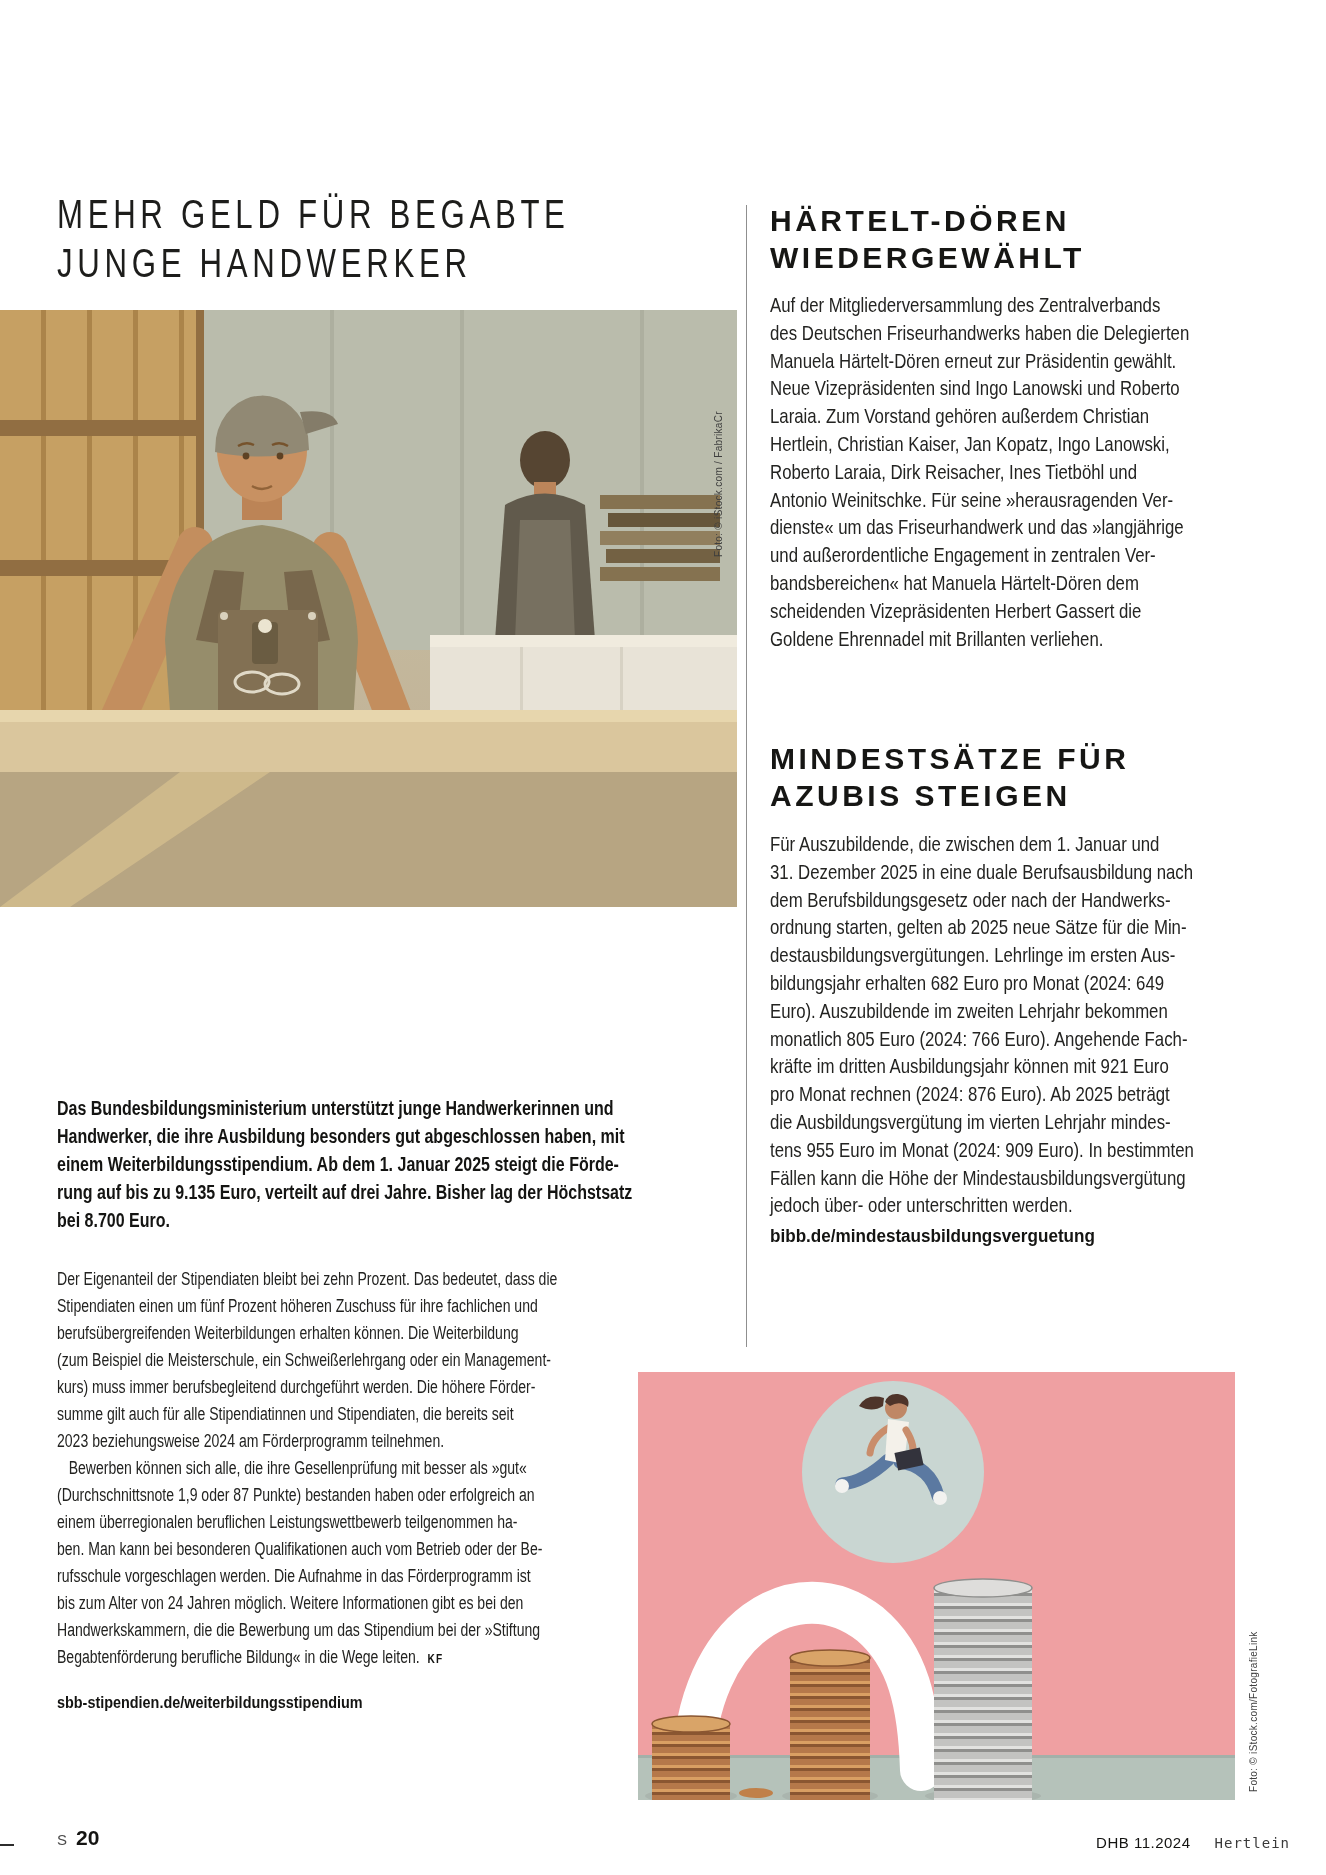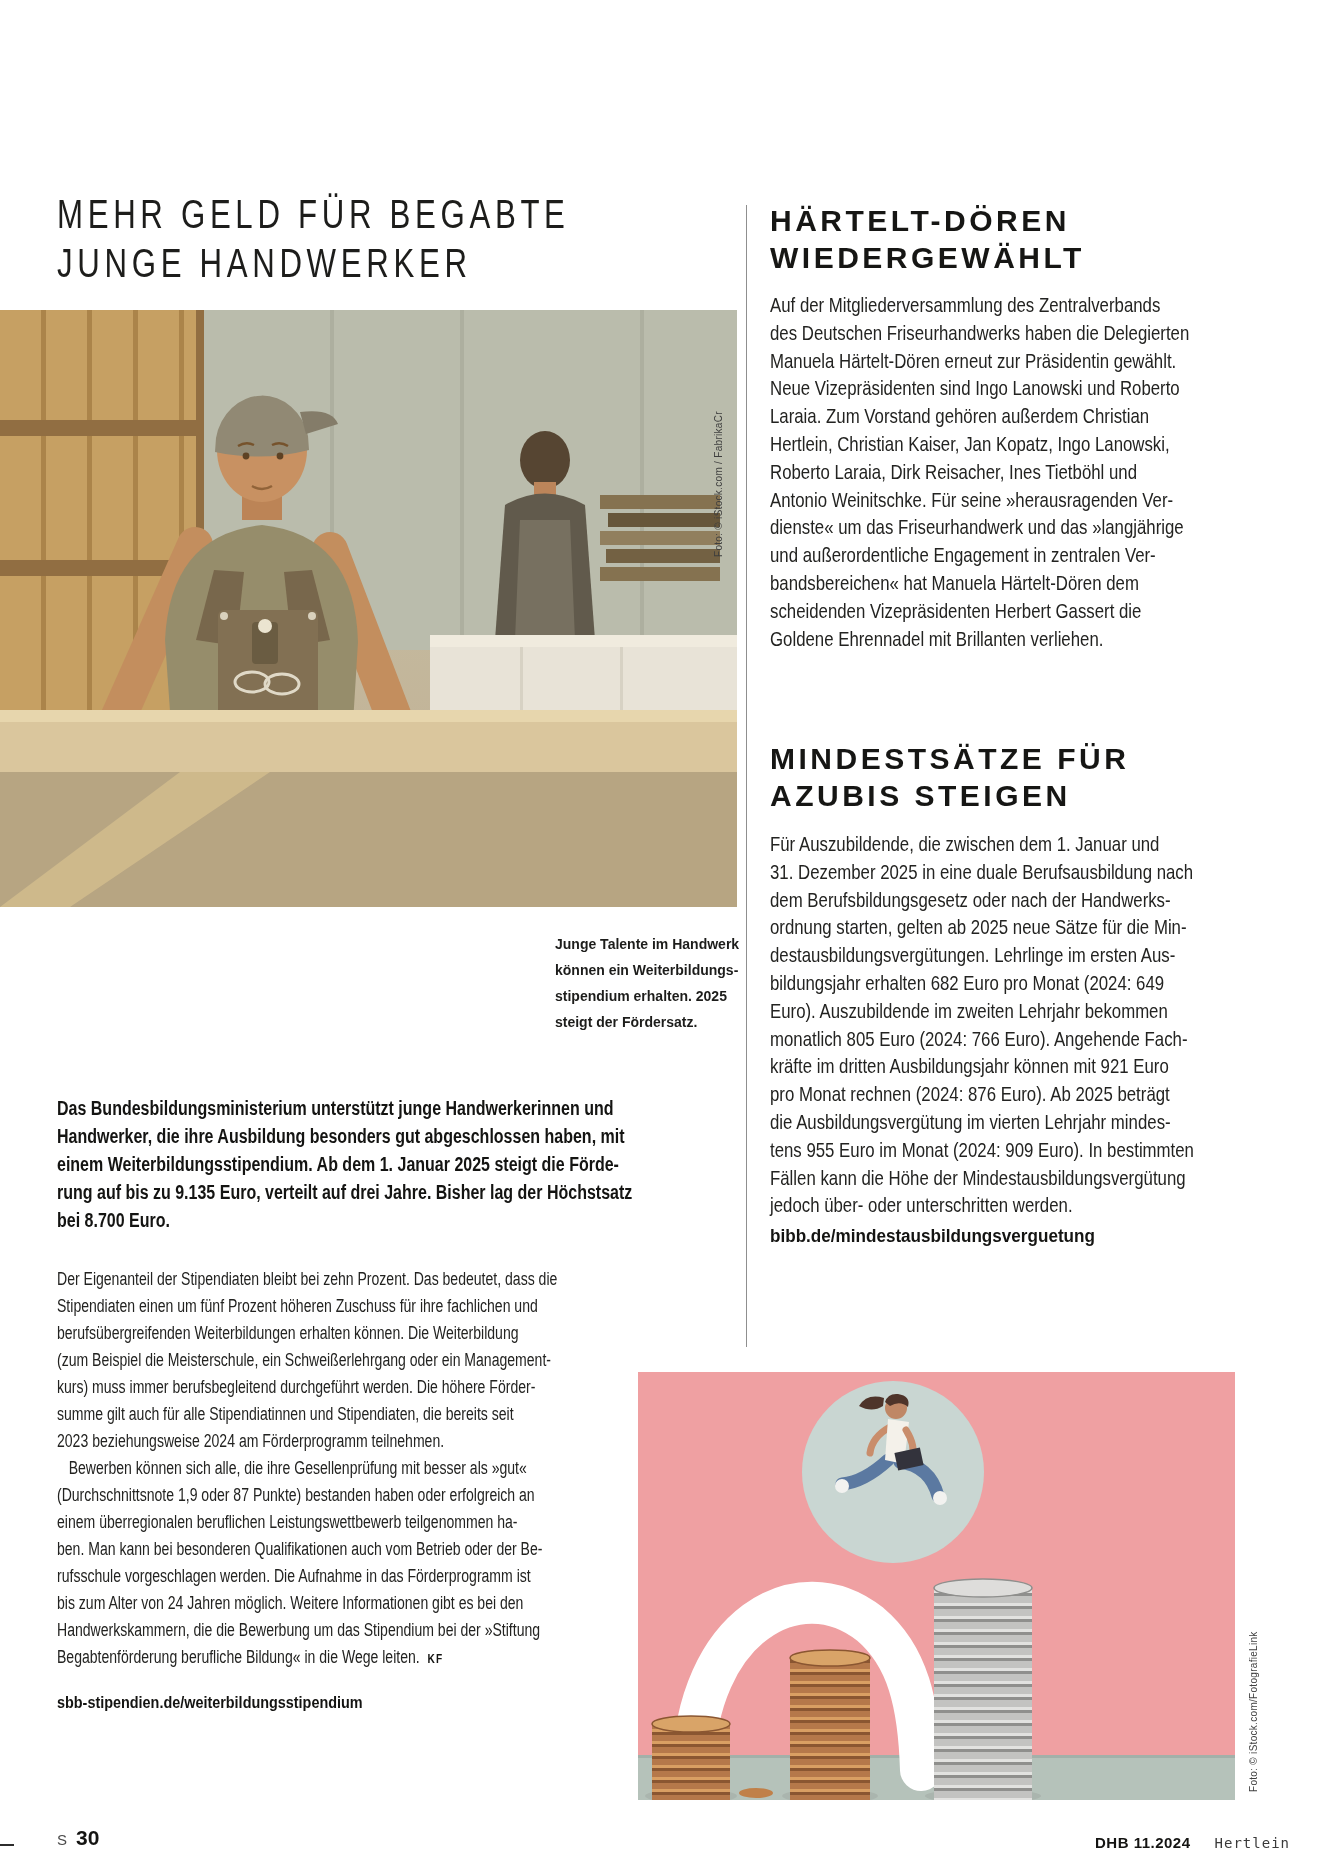--- a/index.html
+++ b/index.html
@@ -42,21 +42,21 @@
            transform:rotate(-90deg);transform-origin:0 0;}
   .credit-photo{left:713px;top:557px;}
   .credit-illu{left:1248px;top:1792px;}
 
   
   .fmark{left:0;top:1844px;width:14px;height:2px;background:#2c2c2c;}
   .fpage{left:57px;top:1826px;display:flex;align-items:baseline;}
   .fpage .s{font-size:15px;color:#4a4a4a;margin-right:8px;letter-spacing:1px;}
   .fpage .n{font-size:21px;font-weight:700;color:#141412;}
   .fright{right:36px;top:1834px;display:flex;align-items:baseline;gap:24px;}
-  .fright .issue{font-size:15px;font-weight:700;letter-spacing:.5px;color:#141412;}
+  .fright .issue{font-size:15px;font-weight:400;letter-spacing:.5px;color:#141412;}
   .fright .section{font-size:14px;font-family:"DejaVu Sans Mono","Liberation Mono",monospace;
                    color:#3a3a3a;letter-spacing:1px;}
 </style>
 </head>
 <body>
 
 <div class="page">
 
   <div class="abs main-title cond pre">MEHR GELD FÜR BEGABTE
 JUNGE HANDWERKER</div>
@@ -133,24 +133,20 @@
       <rect x="0" y="400" width="737" height="12" fill="#e8d8b4"></rect>
       <rect x="0" y="412" width="737" height="50" fill="#d9c7a2"></rect>
       <rect x="0" y="462" width="737" height="135" fill="#b3a385"></rect>
       <polygon points="0,597 180,462 270,462 70,597" fill="#cdb98f"></polygon>
       <rect width="737" height="597" fill="#e8b96a" opacity="0.08"></rect>
     </svg>
 
   </div>
   <span class="abs vcredit credit-photo">Foto: © iStock.com / FabrikaCr</span>
 
-  <div class="abs caption pre">Junge Talente im Handwerk
-können ein Weiterbildungs-
-stipendium erhalten. 2025
-steigt der Fördersatz.</div>
 
   <div class="abs intro cond pre">Das Bundesbildungsministerium unterstützt junge Handwerkerinnen und
 Handwerker, die ihre Ausbildung besonders gut abgeschlossen haben, mit
 einem Weiterbildungsstipendium. Ab dem 1. Januar 2025 steigt die Förde-
 rung auf bis zu 9.135 Euro, verteilt auf drei Jahre. Bisher lag der Höchstsatz
 bei 8.700 Euro.</div>
 
   <div class="abs lbody cond">
     <p class="pre">Der Eigenanteil der Stipendiaten bleibt bei zehn Prozent. Das bedeutet, dass die
 Stipendiaten einen um fünf Prozent höheren Zuschuss für ihre fachlichen und
@@ -256,20 +252,20 @@
         <path d="M 247 30 Q 250 21 260 22 Q 273 24 270 35 Q 262 28 252 34 Z" fill="#4e342a"></path>
         <path d="M 246 26 q -17 -5 -25 8 q 13 7 24 0 z" fill="#4e342a"></path>
       </g>
     </svg>
   </div>
   <span class="abs vcredit credit-illu">Foto: © iStock.com/FotografieLink</span>
 
   <div class="abs fmark"></div>
   <div class="abs fpage">
     <span class="s">S</span>
-    <span class="n">30</span>
+    <span class="n">20</span>
   </div>
   <div class="abs fright">
     <span class="issue">DHB 11.2024</span>
     <span class="section">Hertlein</span>
   </div>
 
 </div>
 
 </body></html>

